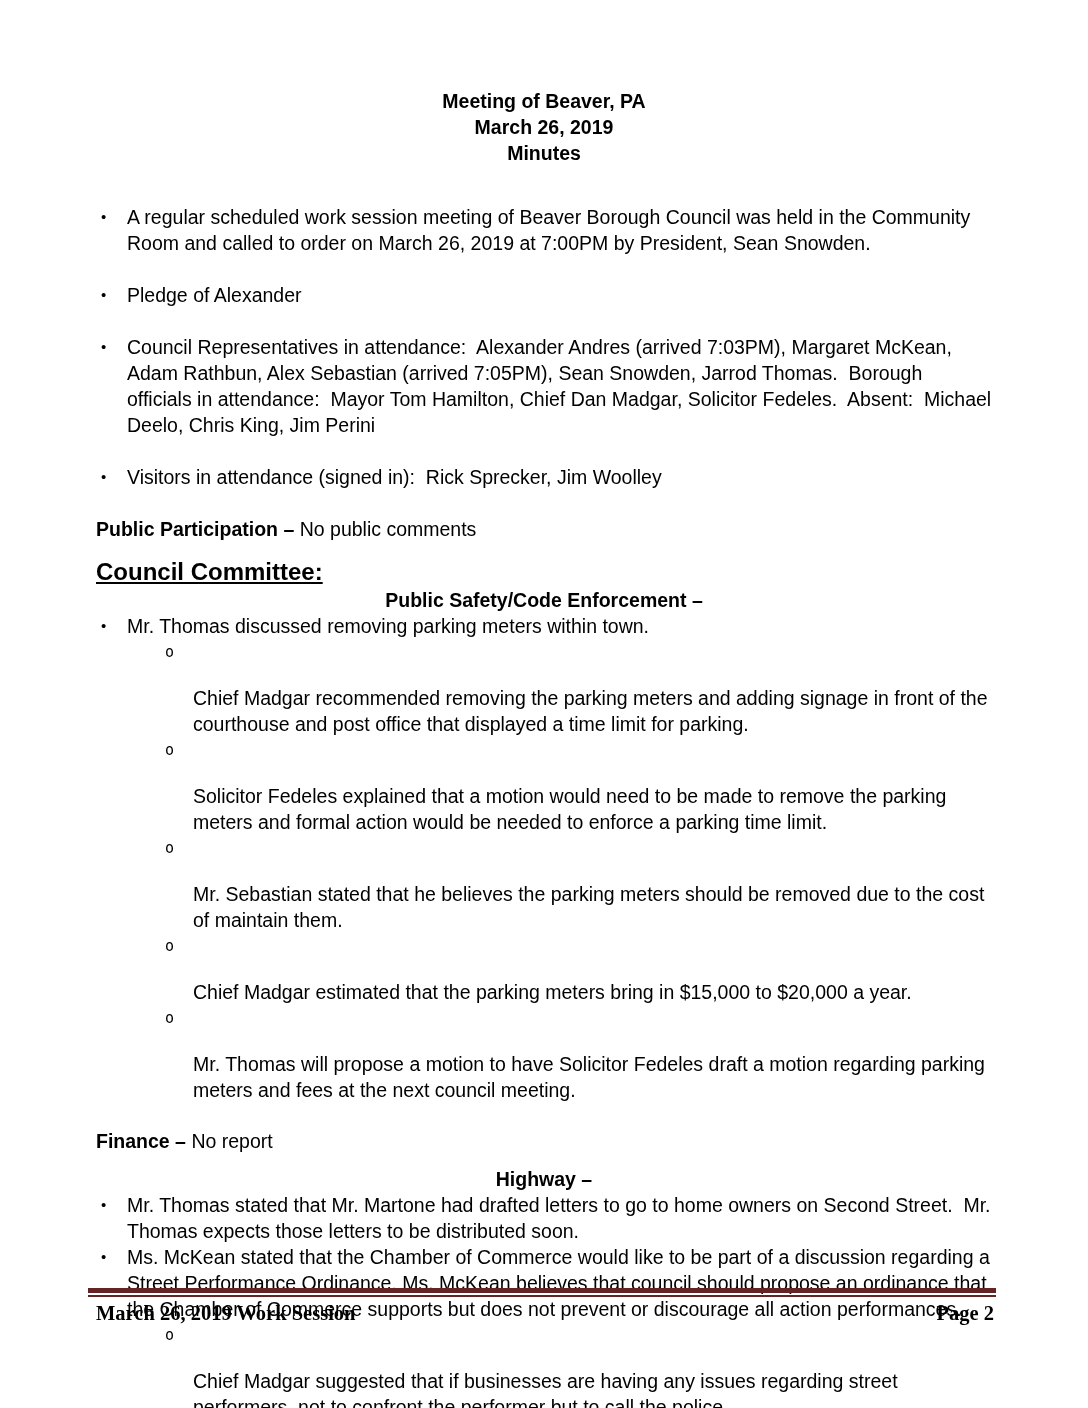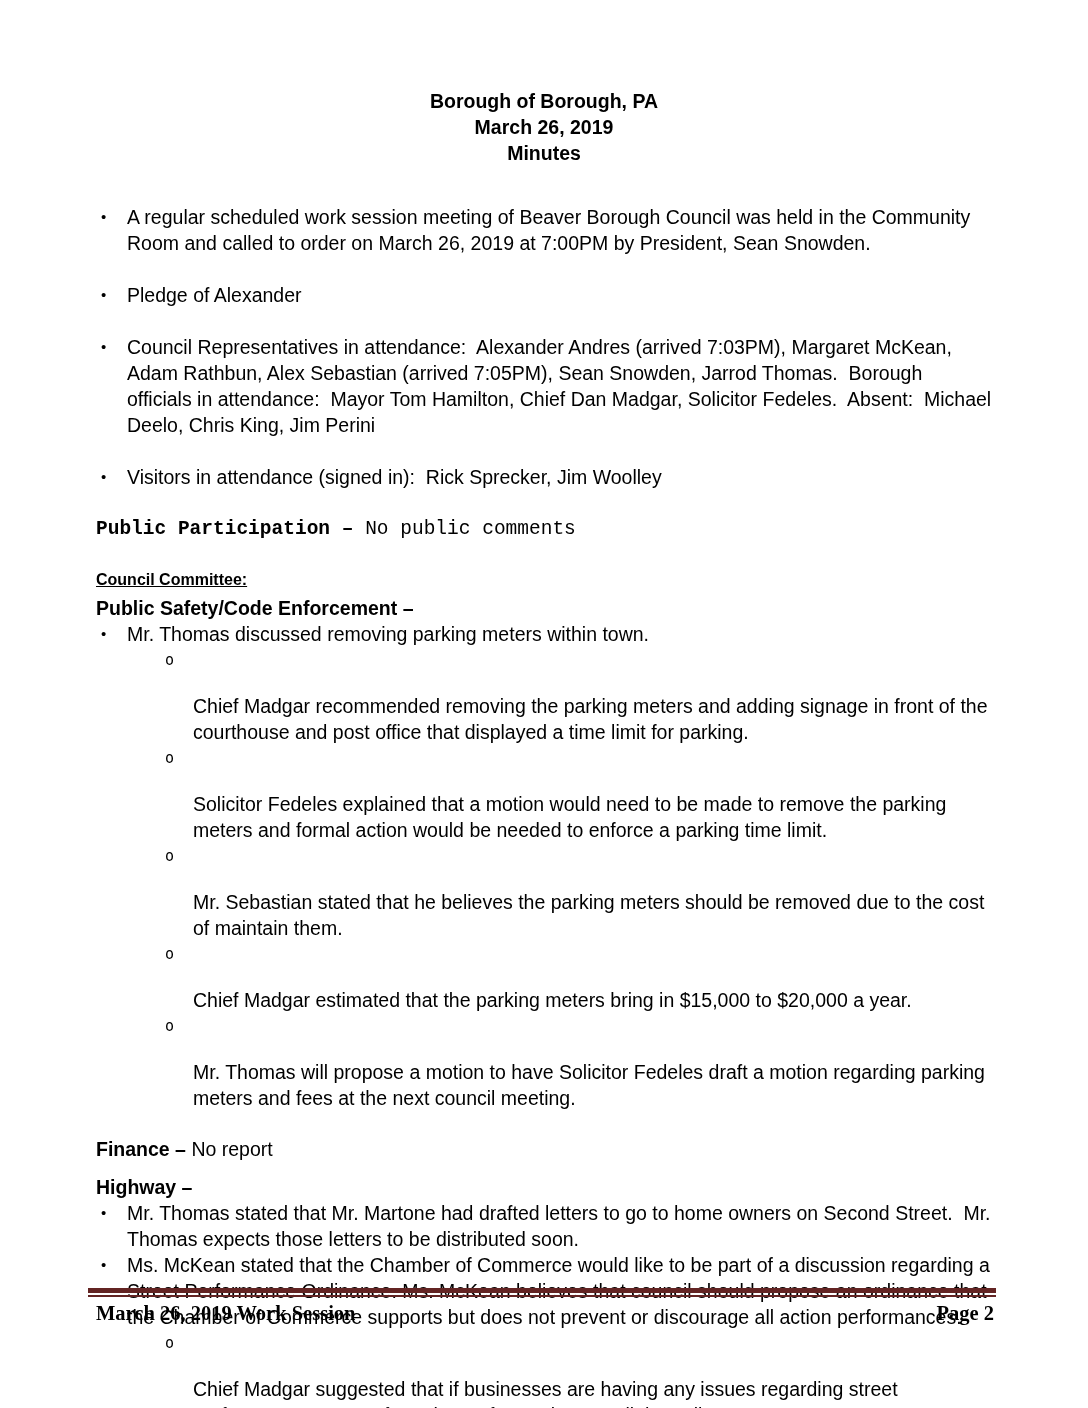--- a/index.html
+++ b/index.html
@@ -39,29 +39,29 @@
   
   .sub-row { display: flex; align-items: flex-start; margin-left: 69px; }
   .b2-marker {
     flex: 0 0 28px;
     font-family: "DejaVu Sans Mono", monospace;
     font-size: 15px;
     line-height: 26px;
   }
   .b2-text { flex: 1 1 auto; margin-top: 46px; }
 
-  .pp-line { margin-bottom: 22px; font-family: Liberation Mono, monospace; }
+  .pp-line { margin-bottom: 14px; }
 
   .cc-title {
     font-weight: bold;
     text-decoration: underline;
-    font-size: 16px;
+    font-size: 24px;
     line-height: 31px;
   }
-  .section-heading { font-weight: bold; }
+  .section-heading { font-weight: bold; text-align: center; }
   .mt26 { margin-top: 12px; }
   .mt30 { margin-top: 25px; }
 
   
   .footer {
     position: absolute;
     left: 88px; right: 92px;
     top: 1288px;
   }
   .footer-rule-thick { height: 5px; background: #632423; }
@@ -75,21 +75,21 @@
     font-size: 20.5px;
     line-height: 26px;
   }
 </style>
 </head>
 <body>
 
 <div class="page">
 
   <div class="doc-header">
-    <div>Borough of Borough, PA</div>
+    <div>Meeting of Beaver, PA</div>
     <div>March 26, 2019</div>
     <div>Minutes</div>
   </div>
 
   <div class="bullet-row spaced">
     <span class="b1-marker">•</span>
     <span class="b1-text txt">A regular scheduled work session meeting of Beaver Borough Council was held in the Community Room and called to order on March 26, 2019 at 7:00PM by President, Sean Snowden.</span>
   </div>
 
   <div class="bullet-row spaced">

